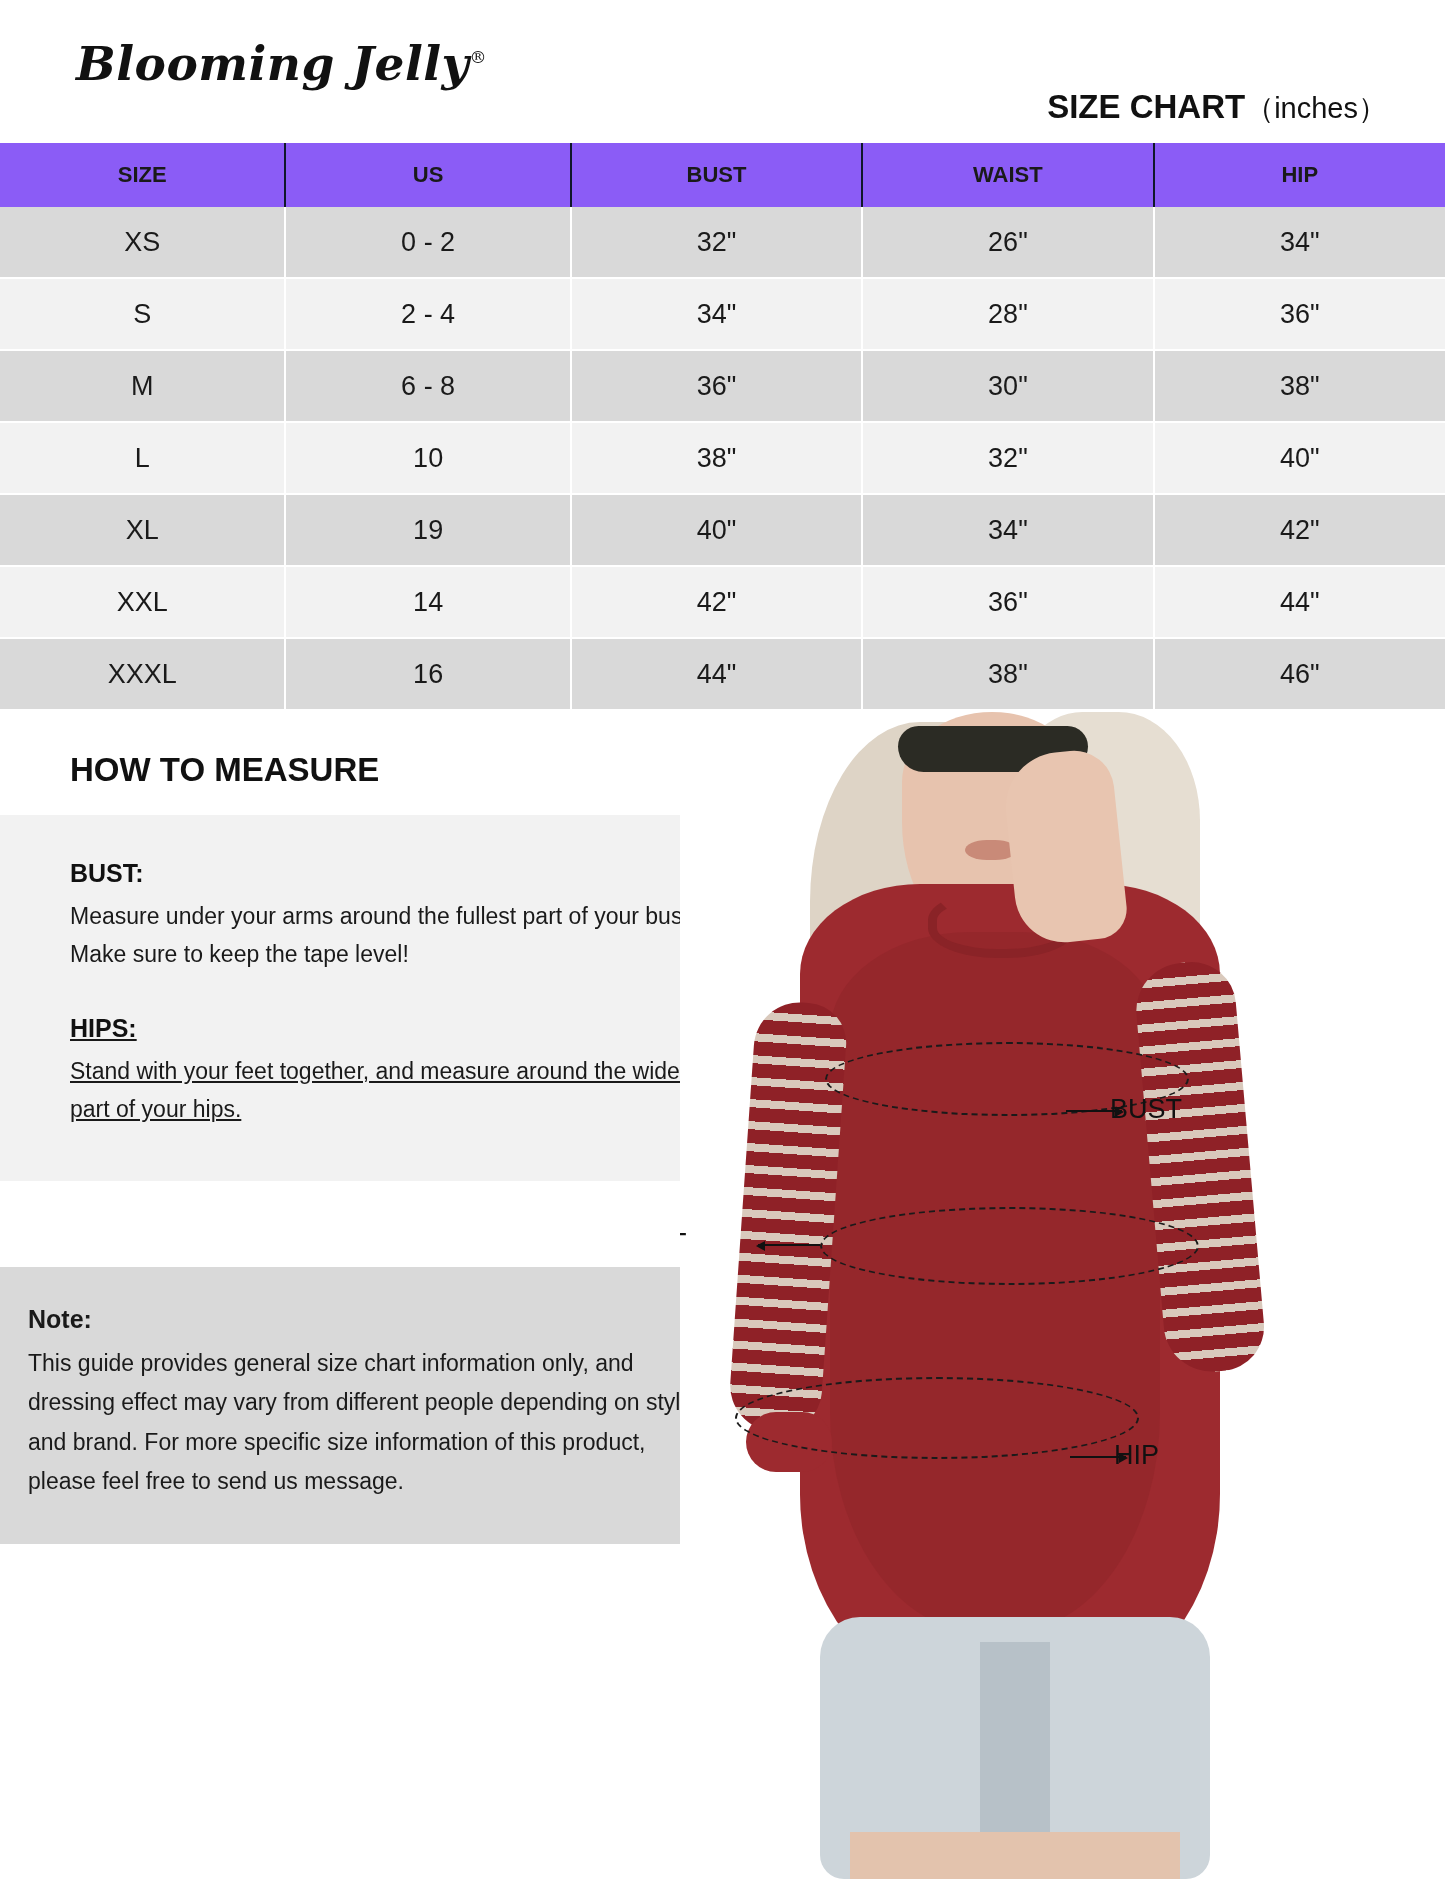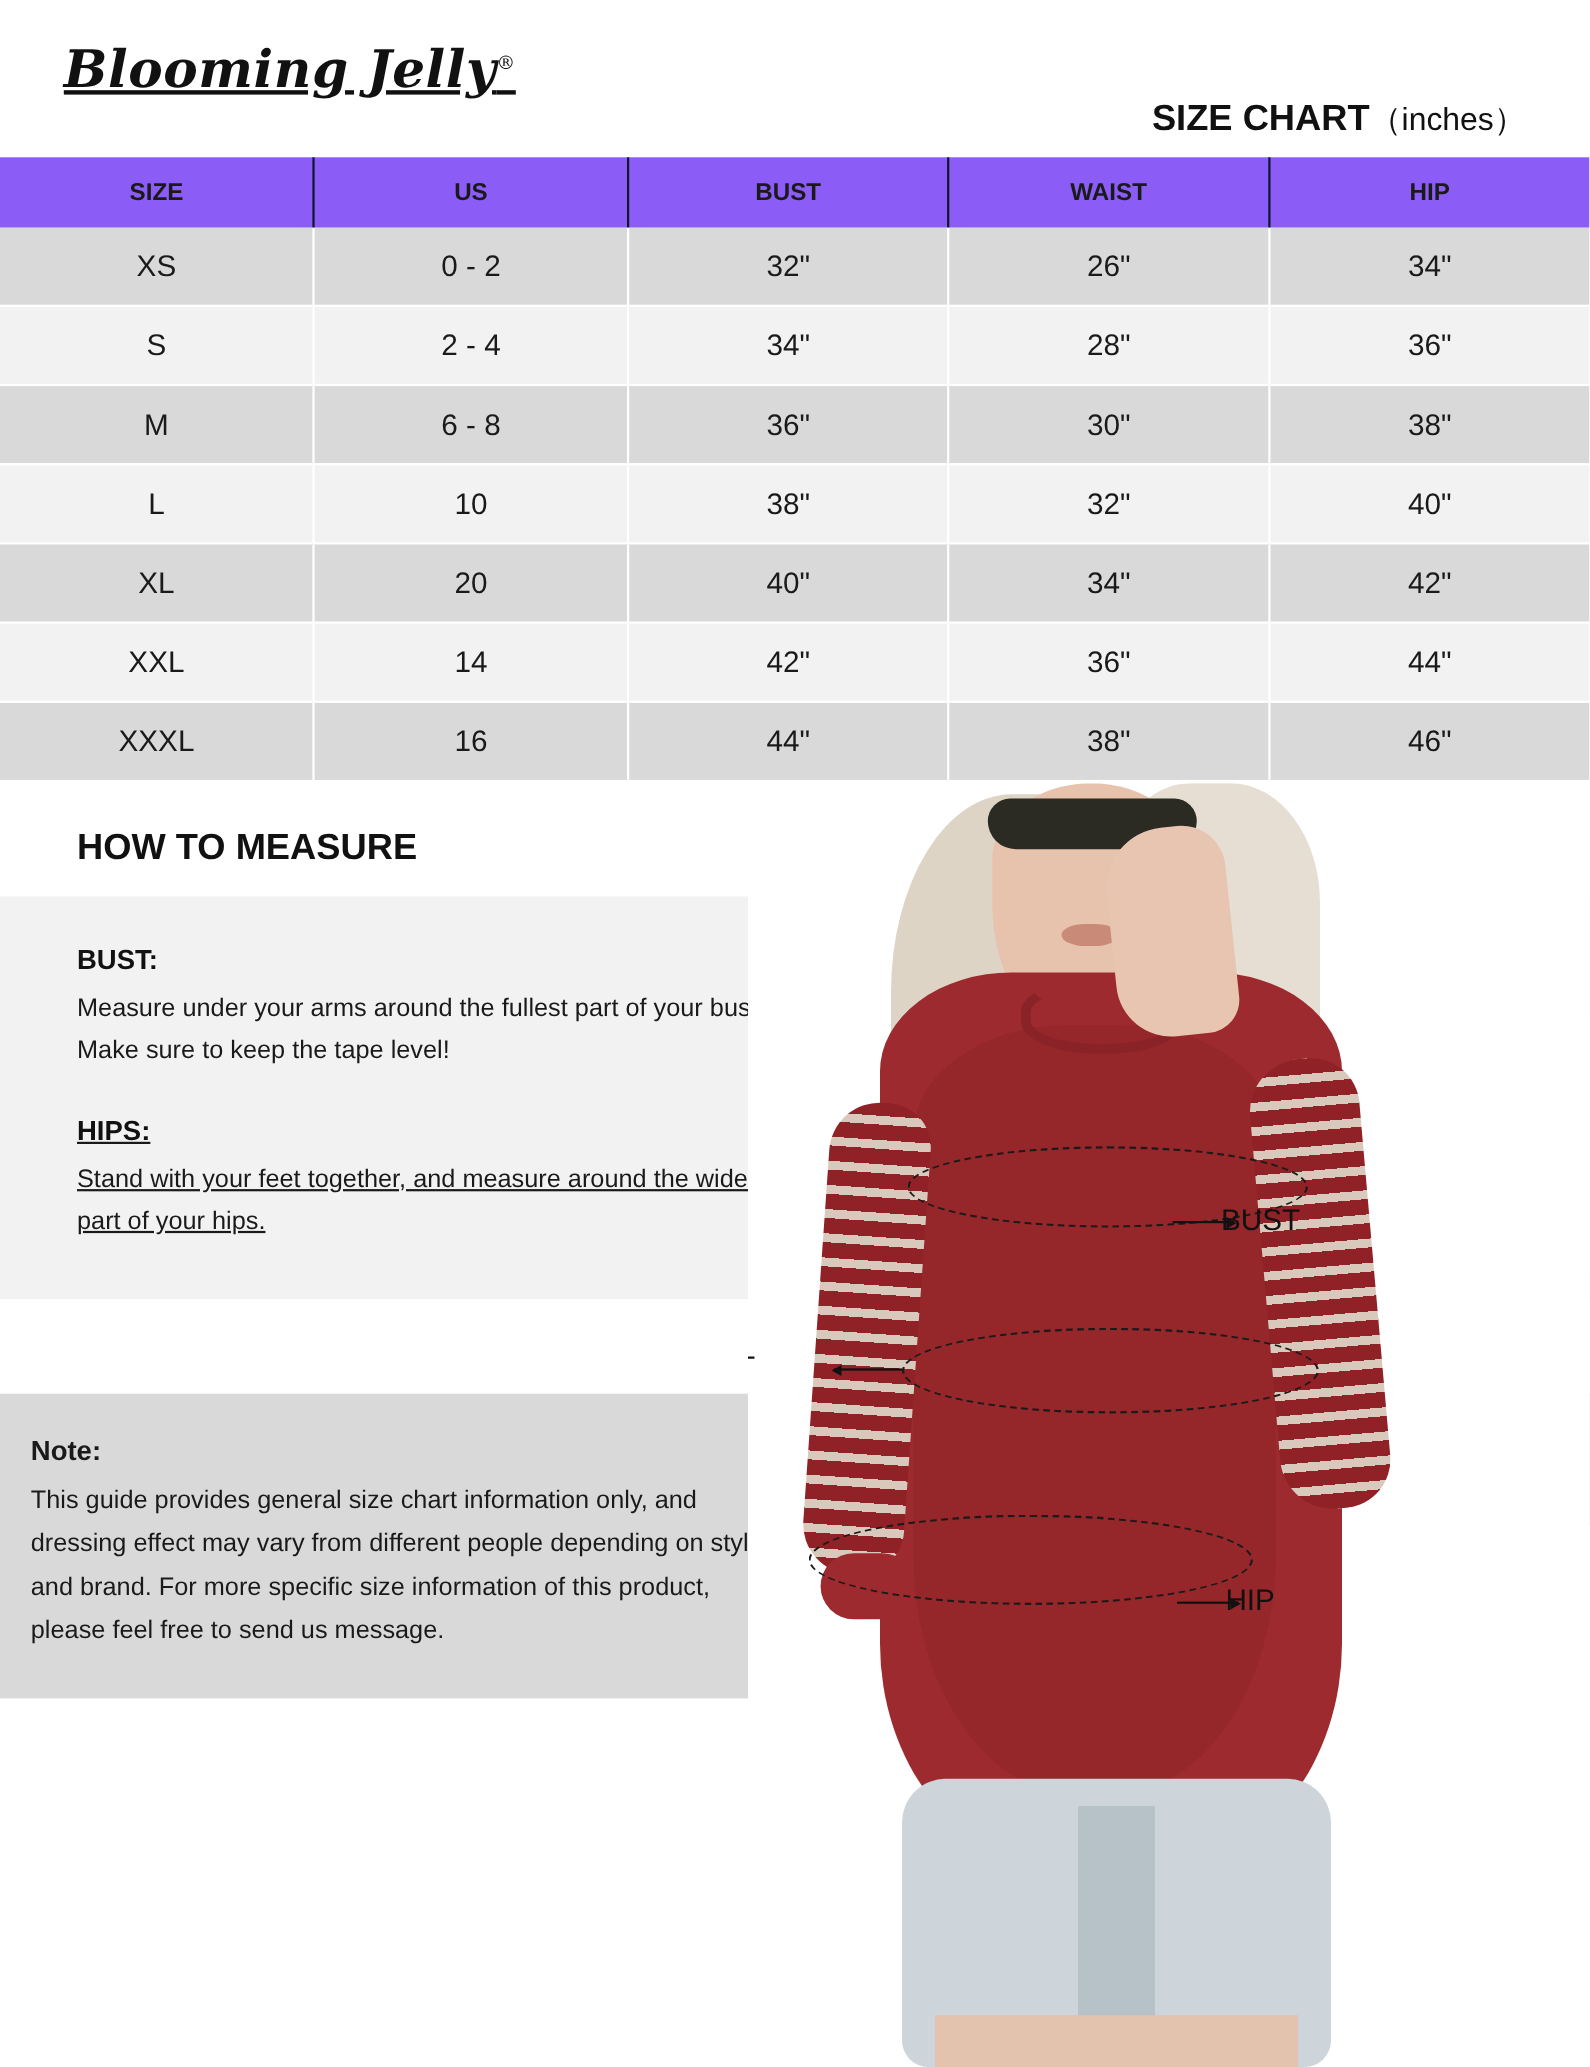--- a/index.html
+++ b/index.html
@@ -16,30 +16,29 @@
     overflow: hidden;
   }
 
   
   .header {
     position: relative;
     height: 143px;
   }
   .brand {
     position: absolute;
-    left: 58px;
+    left: 76px;
     top: 36px;
     font-family: "DejaVu Serif", serif;
     font-style: italic;
     font-weight: bold;
     font-size: 47px;
     letter-spacing: 0.5px;
     color: #111;
     white-space: nowrap;
-    text-decoration: underline;
   }
   .brand .reg {
     font-size: 17px;
     vertical-align: super;
     font-style: normal;
     font-weight: normal;
   }
   .chart-title {
     position: absolute;
     right: 58px;
@@ -402,21 +401,21 @@
     </tr>
     <tr class="even">
       <td>L</td>
       <td>10</td>
       <td>38"</td>
       <td>32"</td>
       <td>40"</td>
     </tr>
     <tr class="odd">
       <td>XL</td>
-      <td>20</td>
+      <td>19</td>
       <td>40"</td>
       <td>34"</td>
       <td>42"</td>
     </tr>
     <tr class="even">
       <td>XXL</td>
       <td>14</td>
       <td>42"</td>
       <td>36"</td>
       <td>44"</td>

